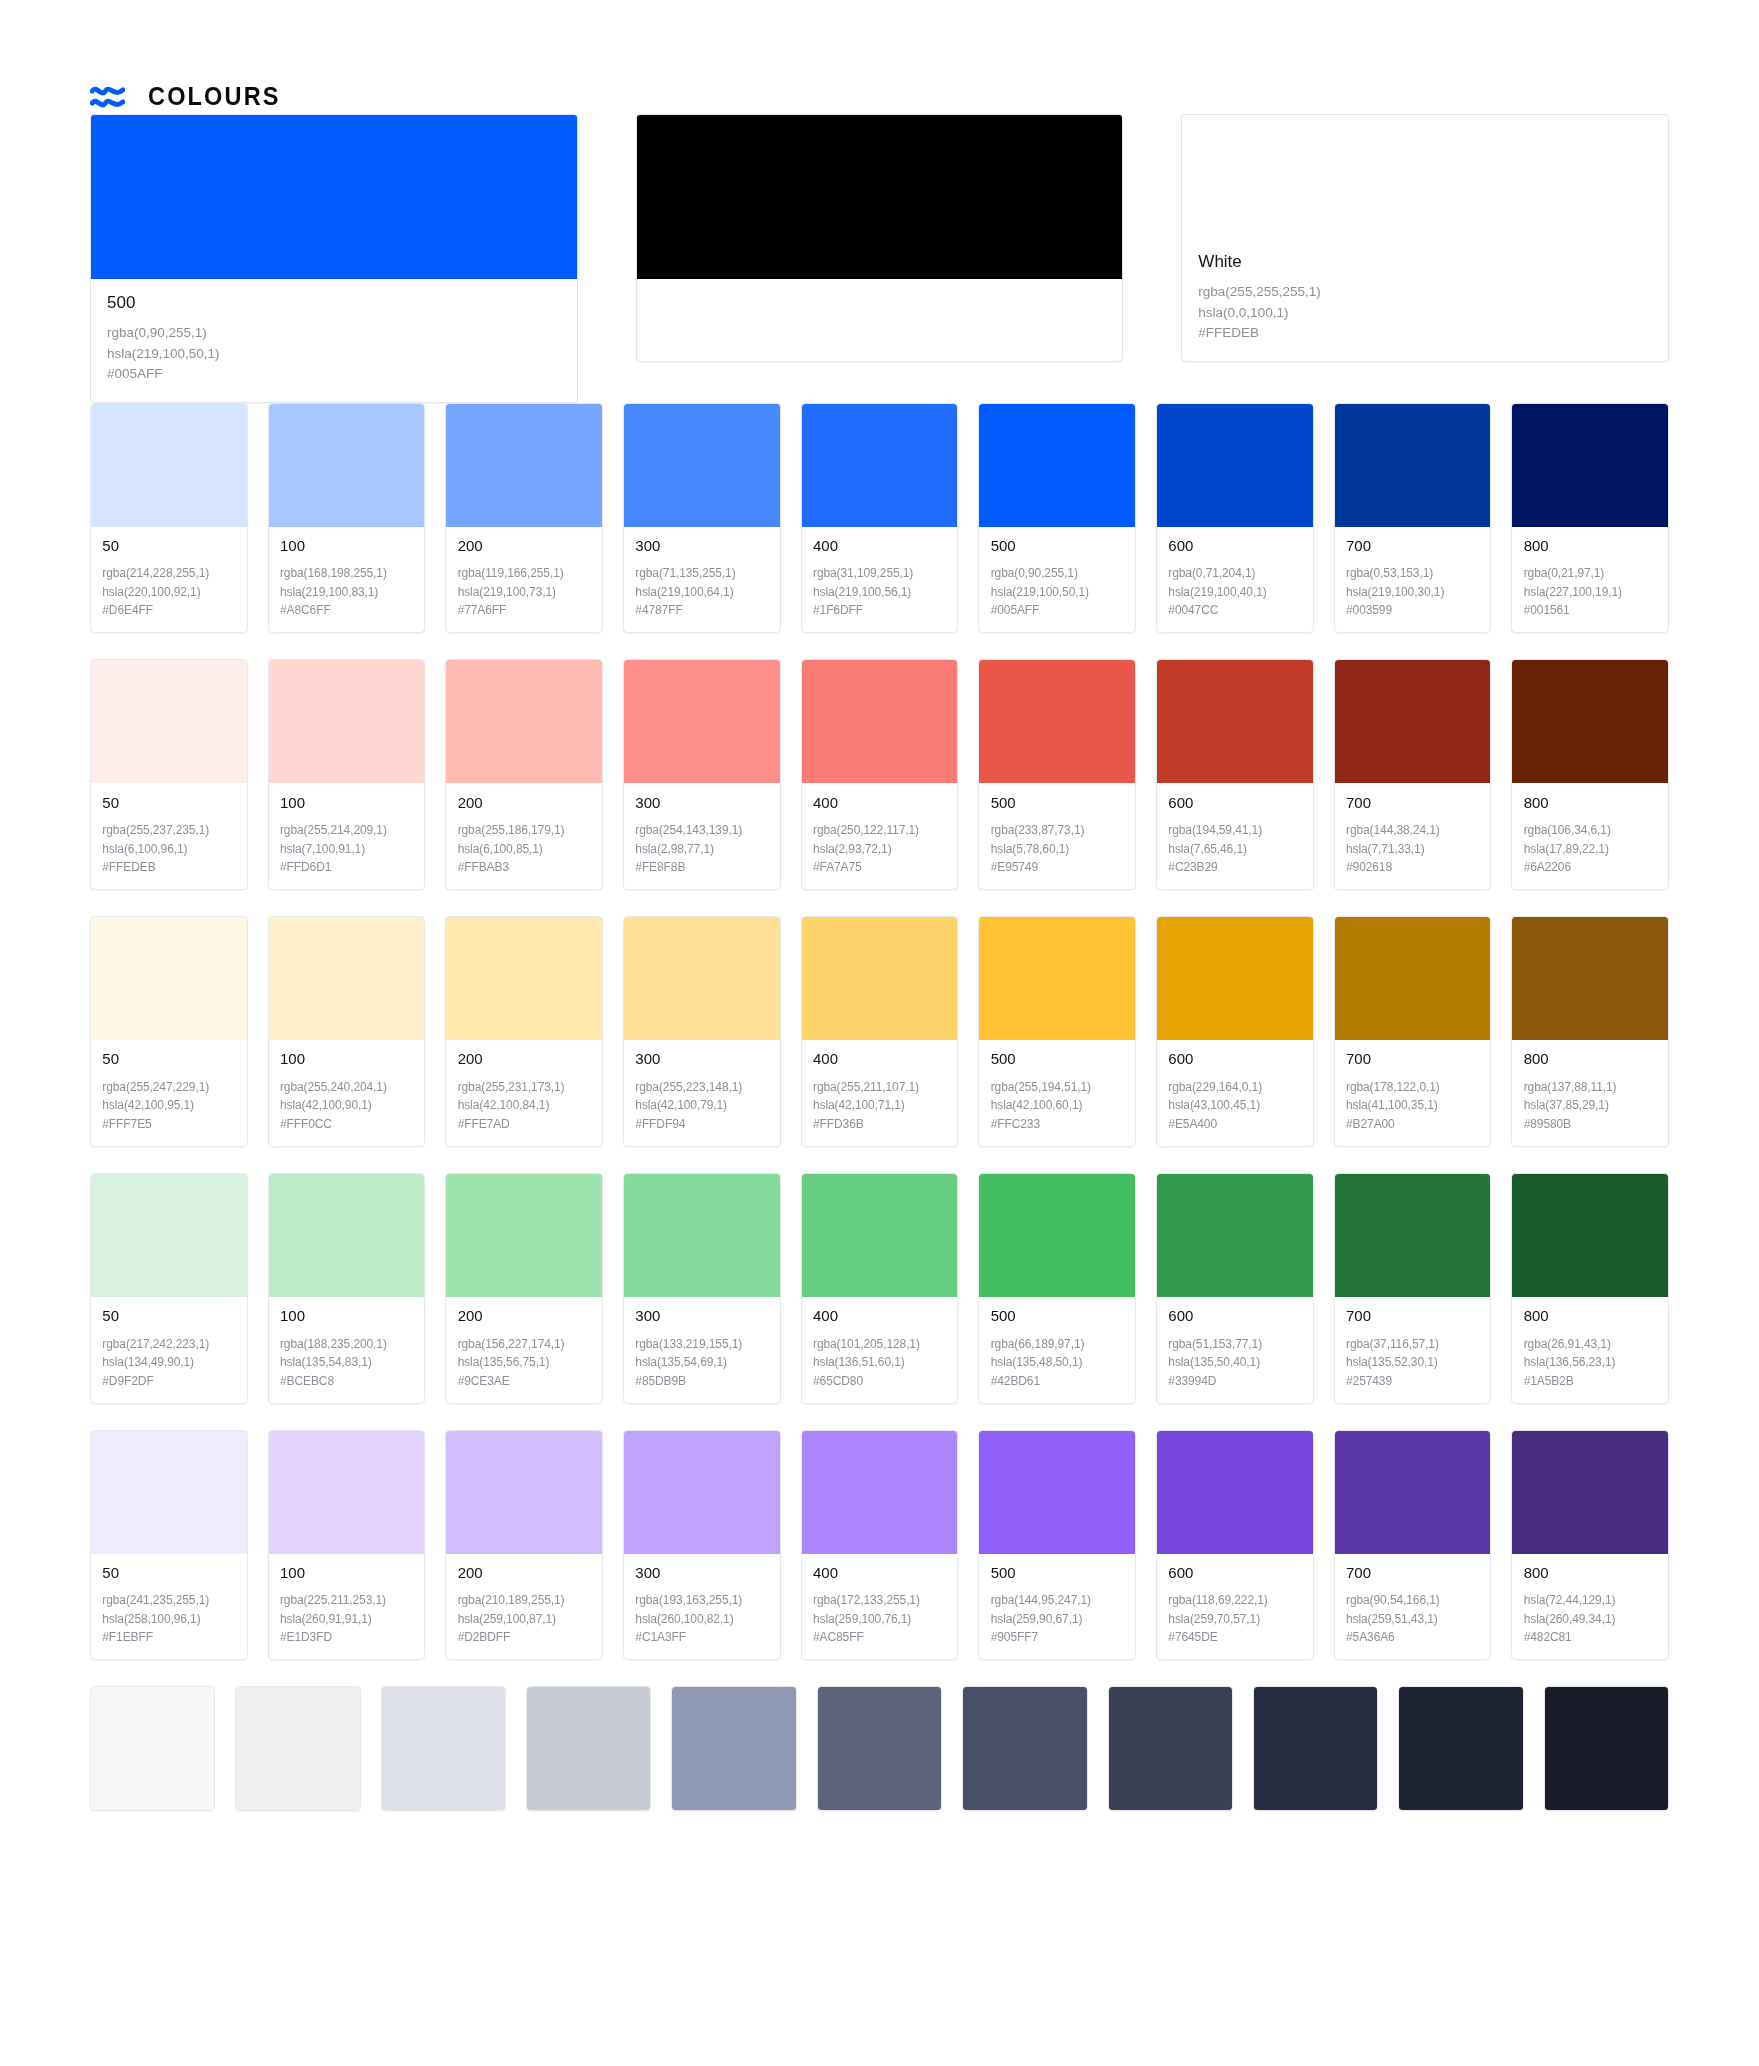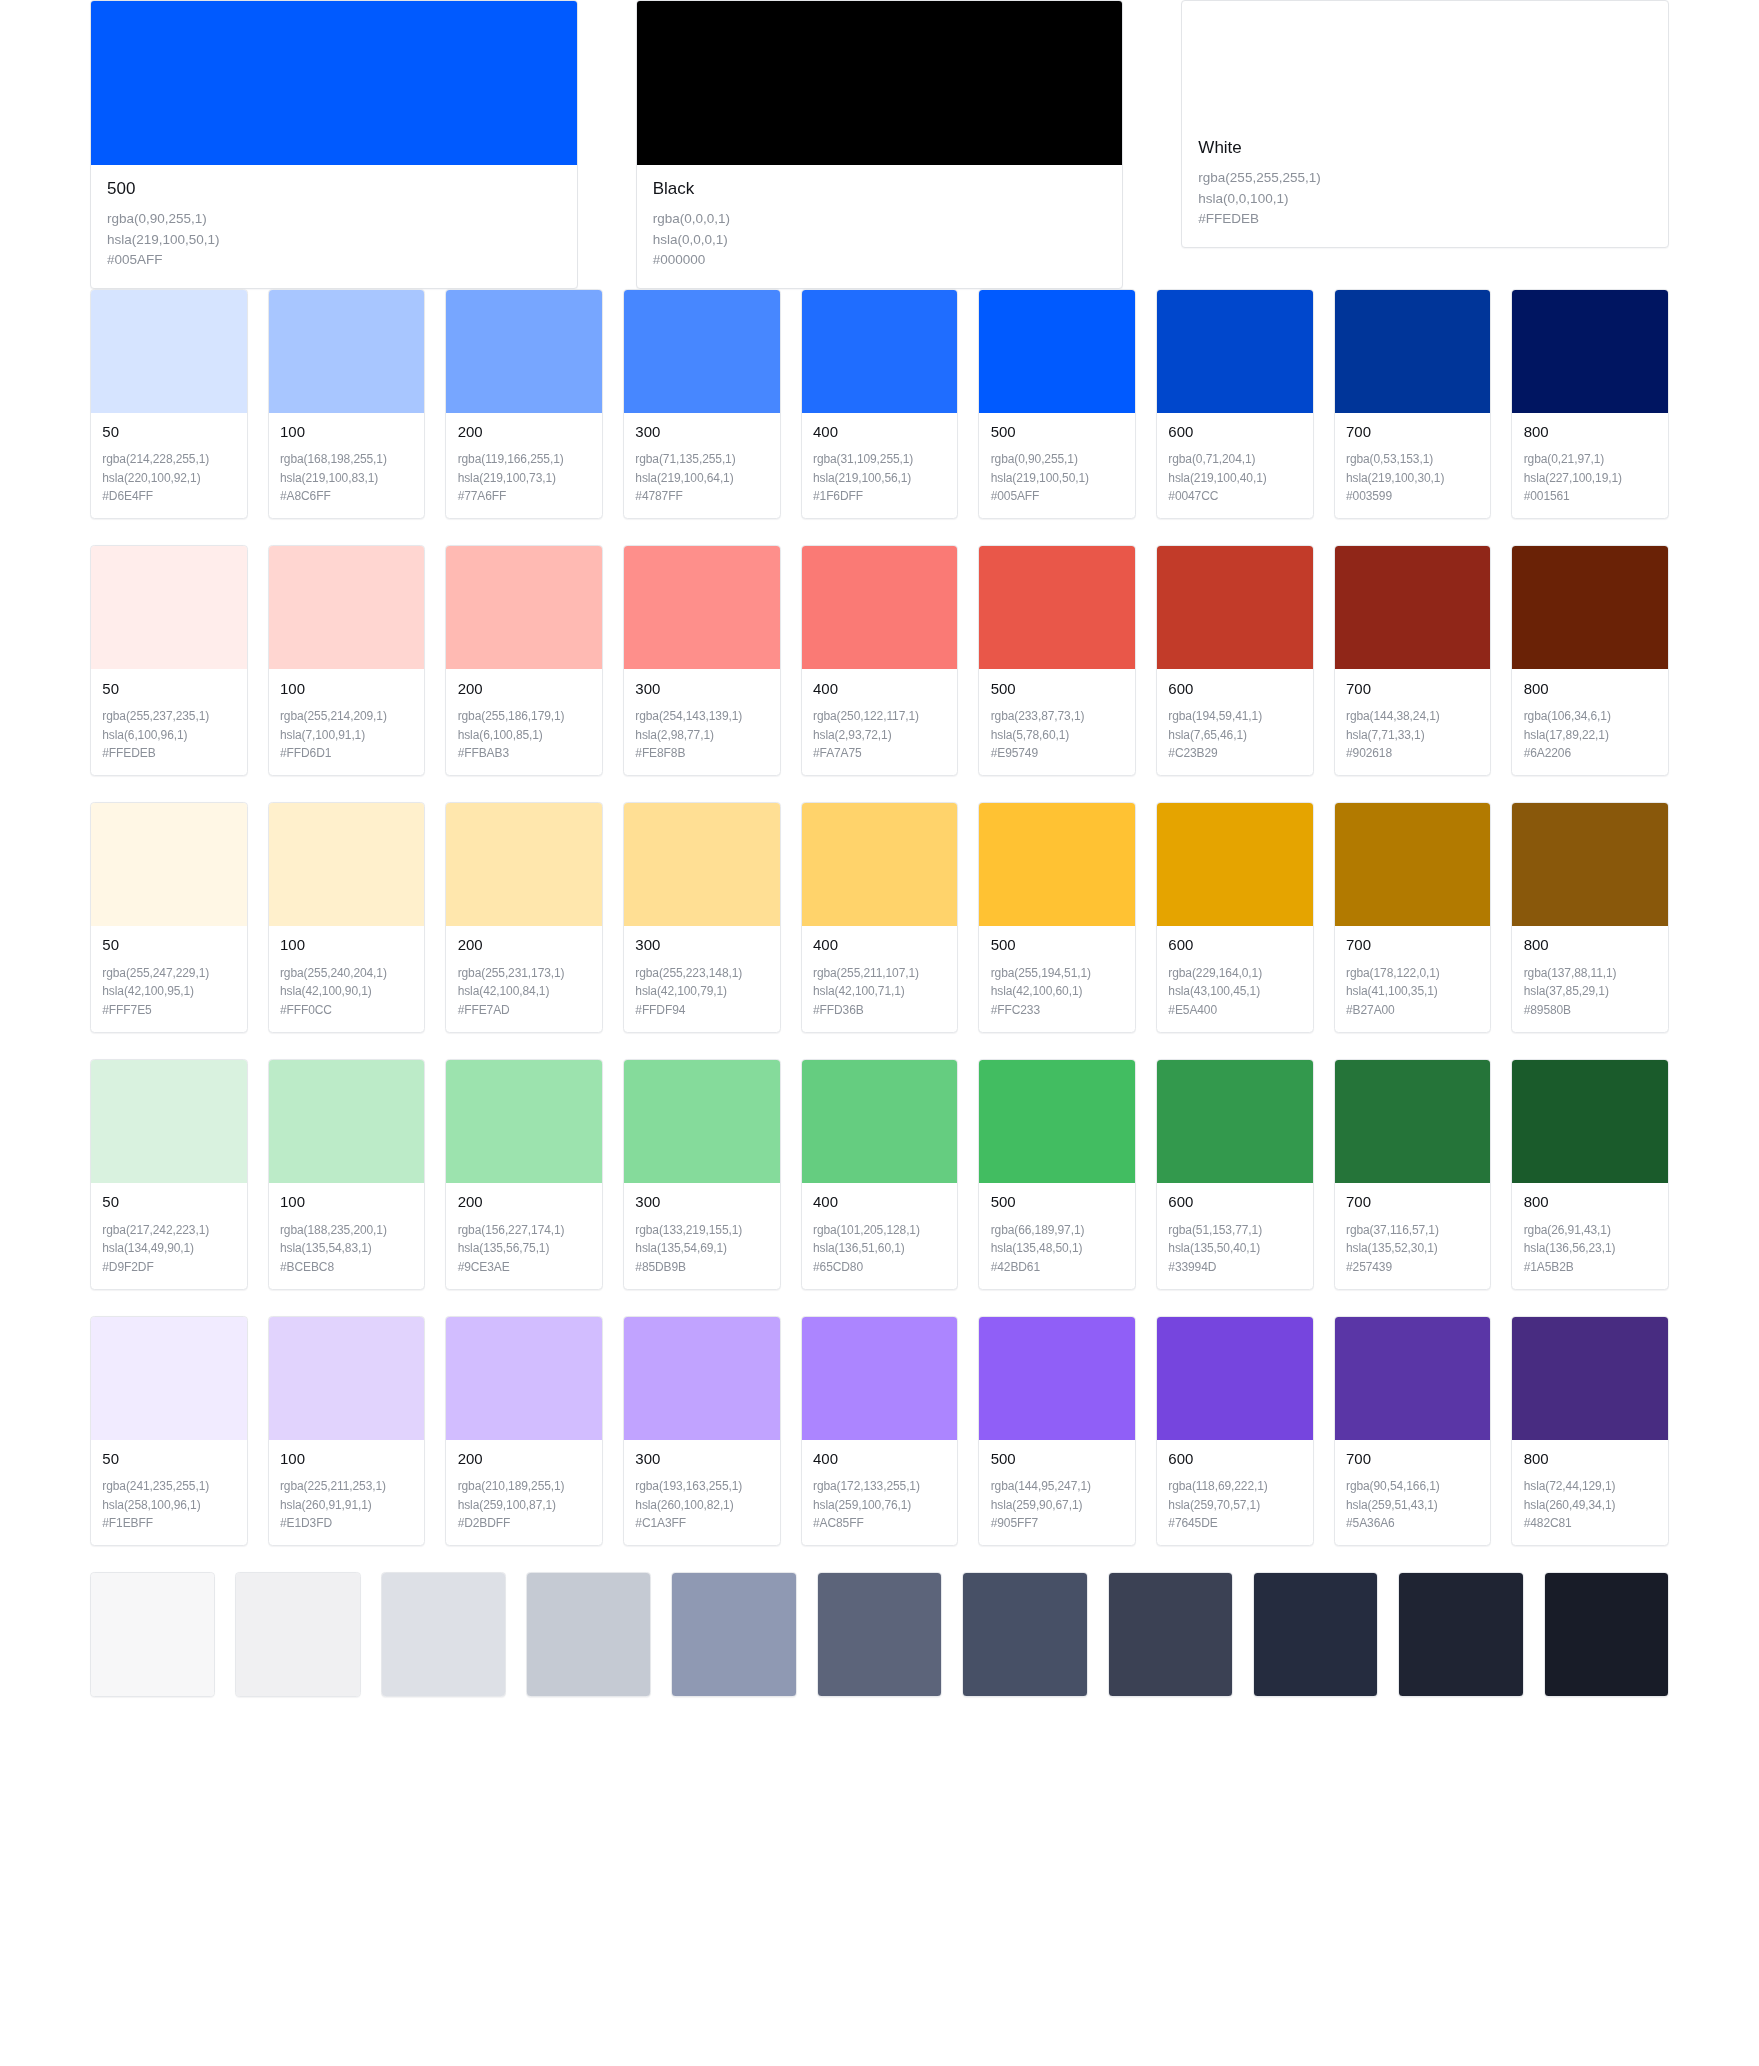--- a/index.html
+++ b/index.html
@@ -135,40 +135,43 @@
     line-height: 1.55;
     white-space: nowrap;
     letter-spacing: -0.1px;
   }
 </style>
 </head>
 <body>
 
 <div class="page">
 
+  <div class="header">
+    <span class="brand-icon-wrap">
+      <svg class="brand-icon" viewBox="0 0 64 64" xmlns="http://www.w3.org/2000/svg" aria-hidden="true">
+        <path d="M4 22 C12 10, 20 34, 28 22 C36 10, 44 34, 60 20" fill="none" stroke="#005AFF" stroke-width="9" stroke-linecap="round"></path>
+        <path d="M4 44 C12 32, 20 56, 28 44 C36 32, 44 56, 60 42" fill="none" stroke="#005AFF" stroke-width="9" stroke-linecap="round"></path>
+      </svg>
+    </span>
+    <div class="header-title">COLOURS</div>
+  </div>
 
 
   <div class="primary-row" id="primary-row">
       <div class="primary-card">
         <div class="primary-swatch" style="background: rgb(0, 90, 255);"></div>
         <div class="primary-body">
           <div class="primary-name">500</div>
           <div class="val">rgba(0,90,255,1)</div>
           <div class="val">hsla(219,100,50,1)</div>
           <div class="val">#005AFF</div>
         </div>
       </div>
       <div class="primary-card">
         <div class="primary-swatch" style="background: rgb(0, 0, 0);"></div>
-        <div class="primary-body">
-          <div class="primary-name">Black</div>
-          <div class="val">rgba(0,0,0,1)</div>
-          <div class="val">hsla(0,0,0,1)</div>
-          <div class="val">#000000</div>
-        </div>
       </div>
       <div class="primary-card fill-white">
         <div class="primary-swatch is-blank" style="background: rgb(255, 255, 255);"></div>
         <div class="primary-body">
           <div class="primary-name">White</div>
           <div class="val">rgba(255,255,255,1)</div>
           <div class="val">hsla(0,0,100,1)</div>
           <div class="val">#FFEDEB</div>
         </div>
       </div>

